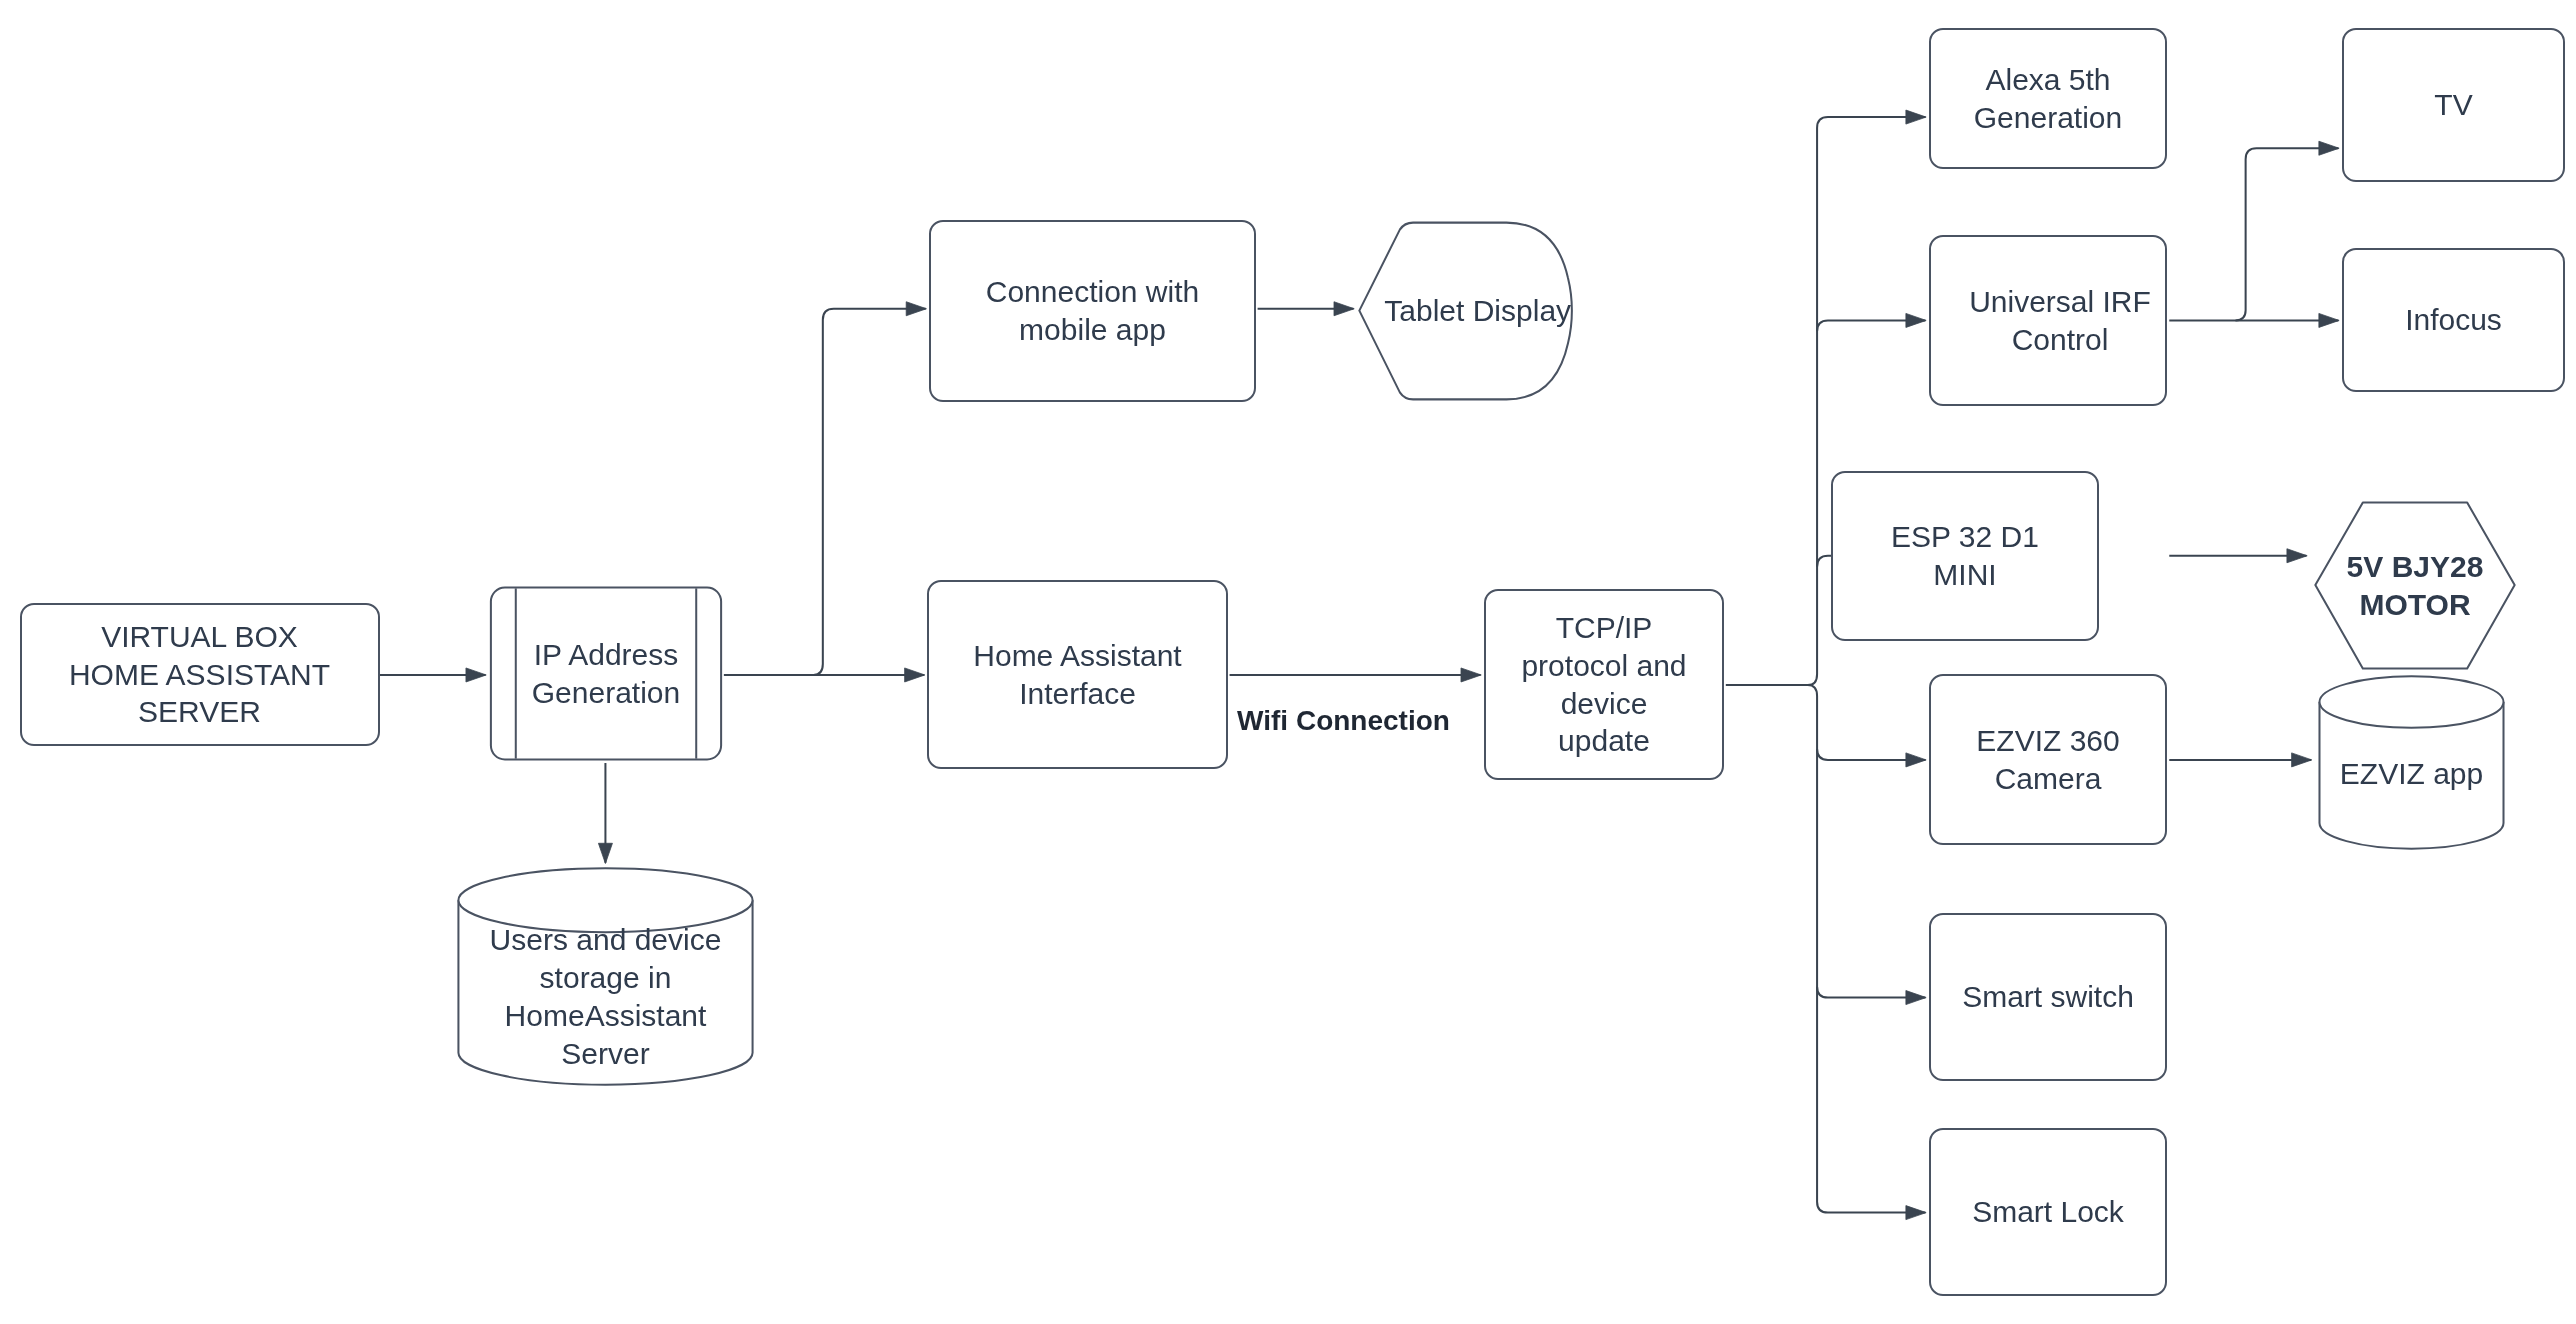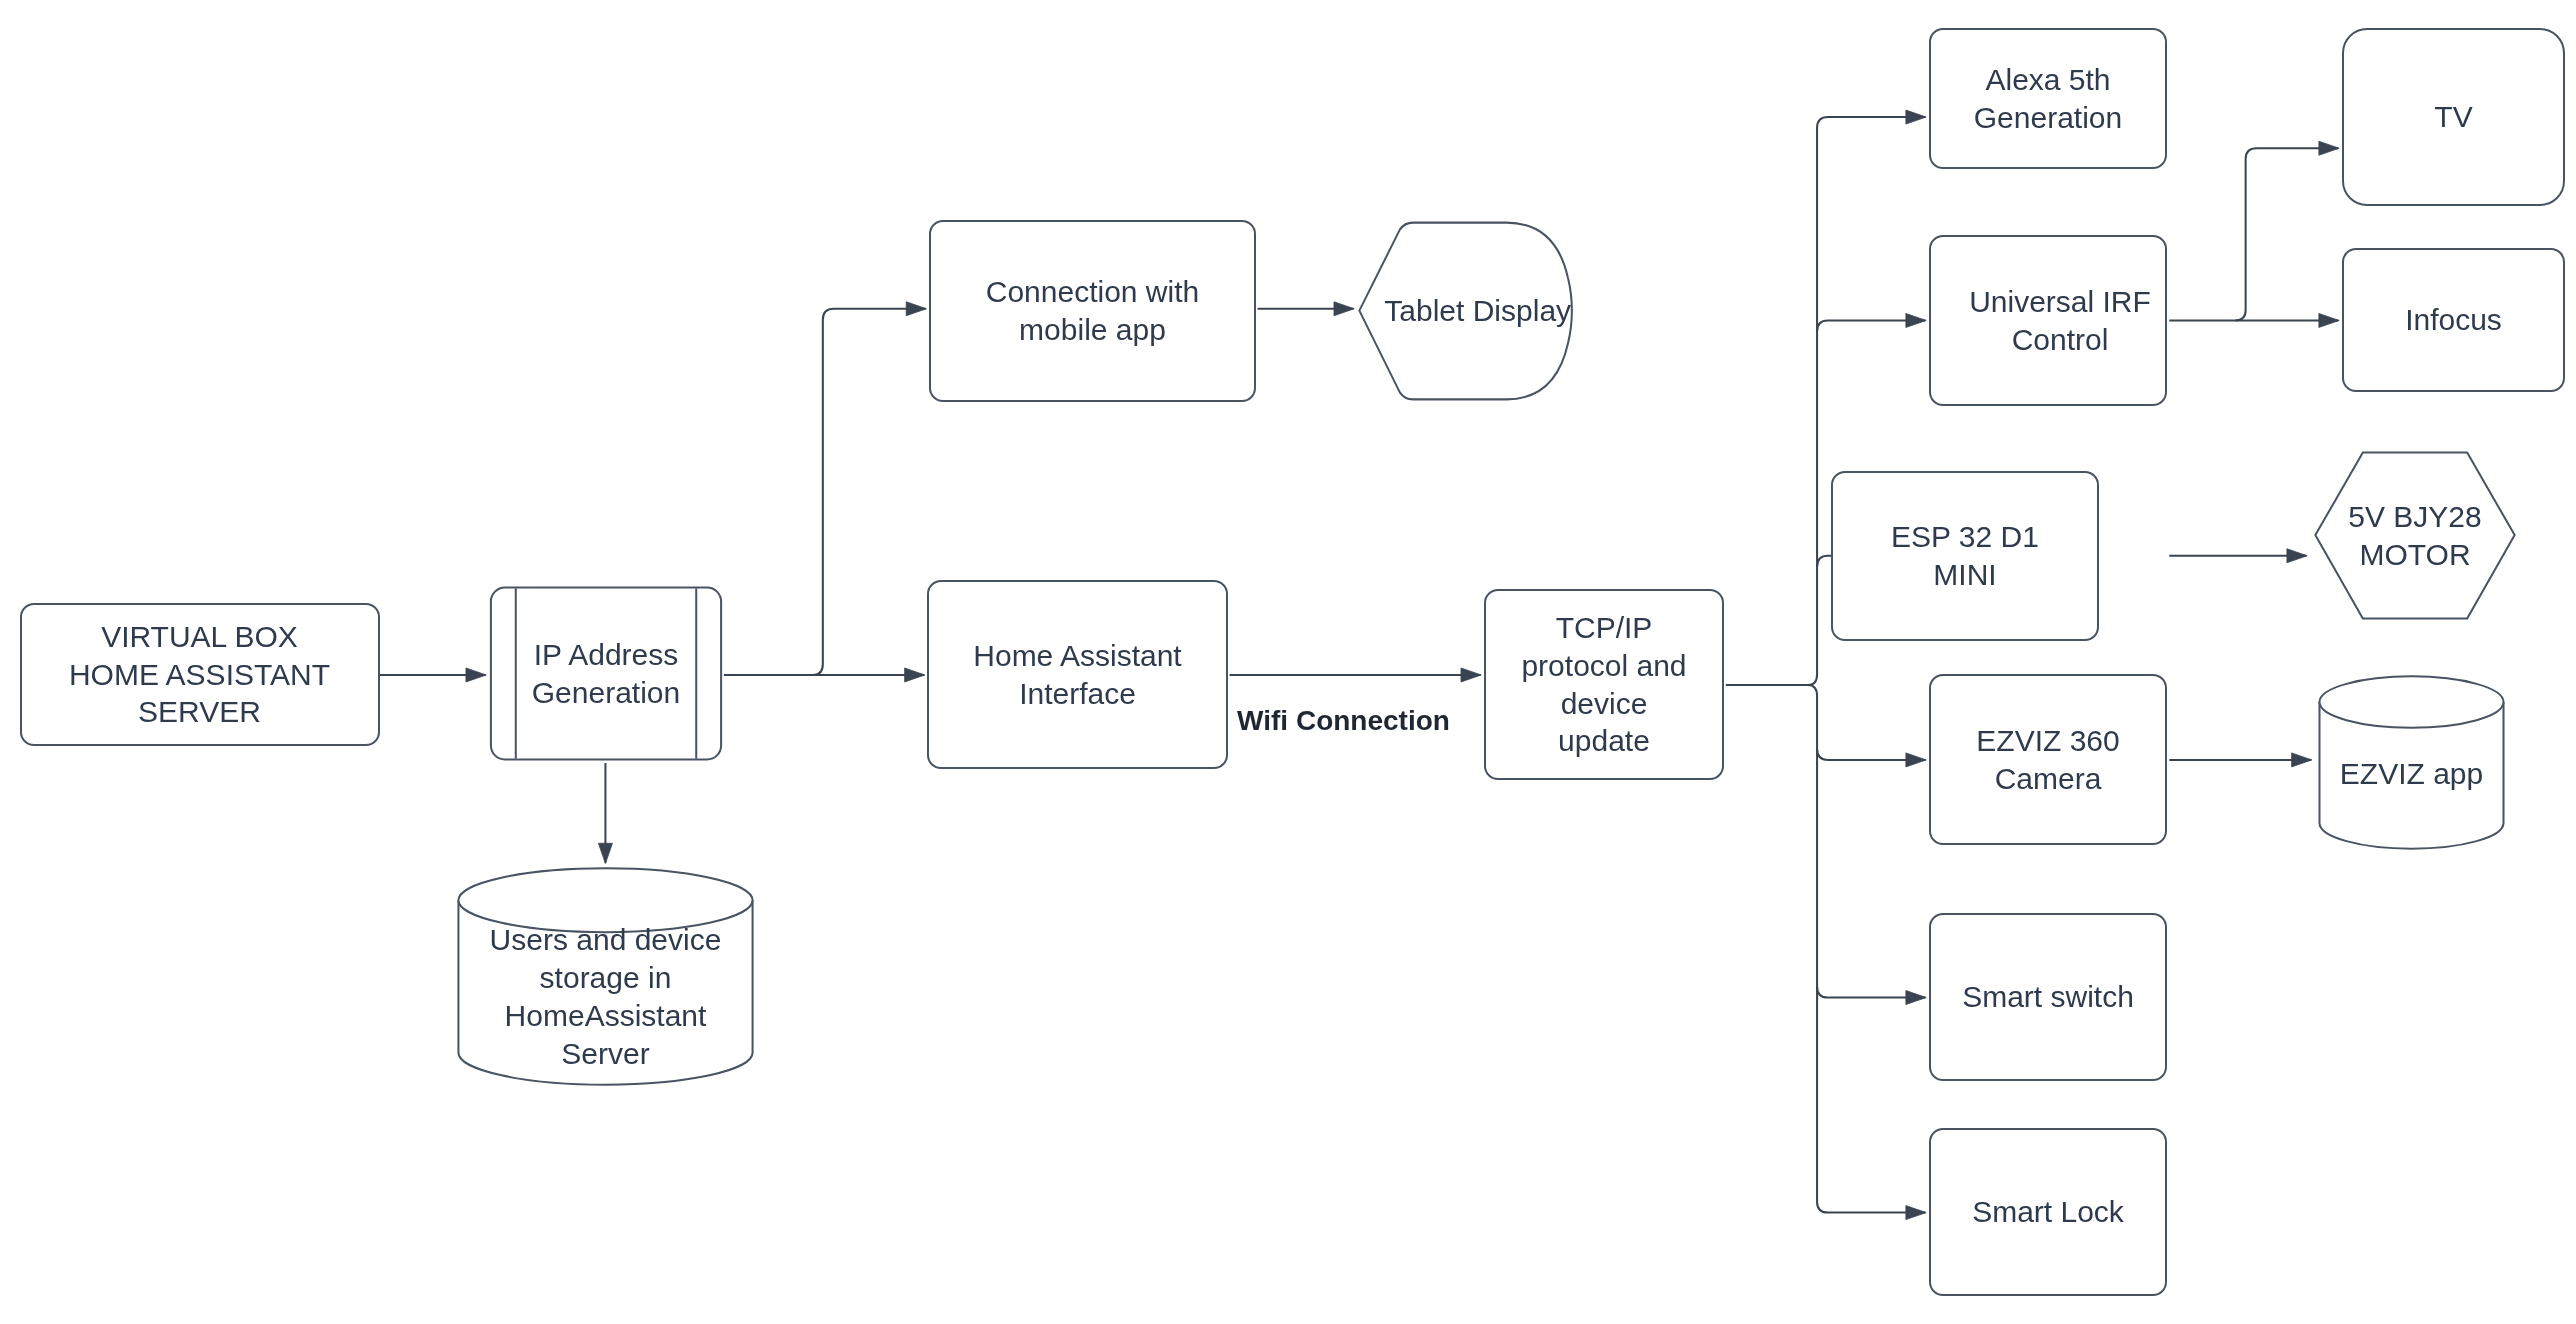--- a/index.html
+++ b/index.html
@@ -41,23 +41,23 @@
   #n-tablet-display   {left:1357px; top:220px;  width:218px; height:182px;}
   #n-tablet-display .lbl{padding-left:23.4px;}
   #n-ha-interface     {left:927px; top:580px;  width:301px; height:189px;}
   #n-tcpip            {left:1484px; top:589px;  width:240px; height:191px;}
   #n-alexa            {left:1929px; top:28px;   width:238px; height:141px;}
   #n-universal-irf    {left:1929px; top:235px;  width:238px; height:171px;padding-left:24px;}
   #n-esp32            {left:1831px; top:471px;  width:268px; height:170px;}
   #n-ezviz-camera     {left:1929px; top:674px;  width:238px; height:171px;}
   #n-smart-switch     {left:1929px; top:913px; width:238px; height:168px;}
   #n-smart-lock       {left:1929px; top:1128px; width:238px; height:168px;}
-  #n-tv               {left:2342px; top:28px;   width:223px; height:178px;border-radius:25px;}
+  #n-tv               {left:2342px; top:28px;   width:223px; height:154px;}
   #n-infocus          {left:2342px; top:248px;  width:223px; height:144px;}
-  #n-motor            {left:2313px; top:450px;  width:204px; height:171px;}
+  #n-motor            {left:2313px; top:500px;  width:204px; height:171px;font-weight:bold;}
   #n-ezviz-app        {left:2317px; top:674px;  width:189px; height:177px;}
   #n-ezviz-app .lbl{padding-top:23.4px;}
 
   .edge-label{
     position:absolute;left:1240px;top:655px;width:207px;height:41px;
     display:flex;align-items:center;justify-content:center;
     background:var(--background);
     font-size:28px;font-weight:bold;color:var(--edge_label_text);
     z-index:3;white-space:nowrap;margin-top:45px;
   }

